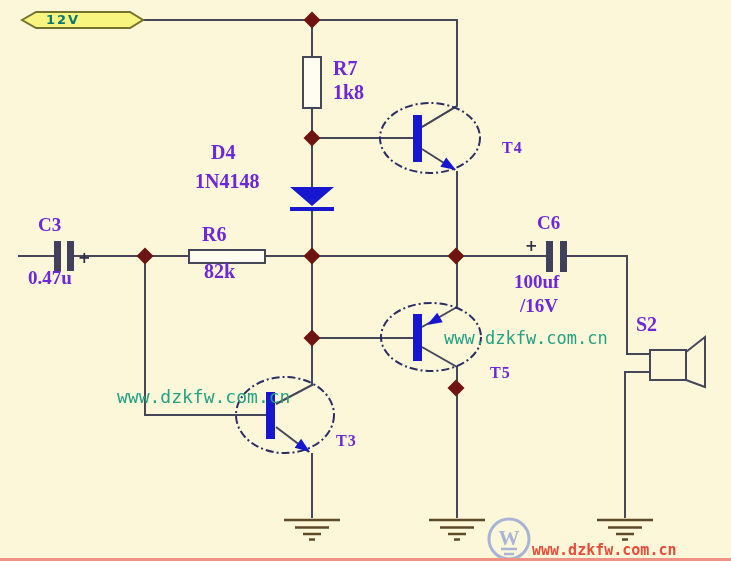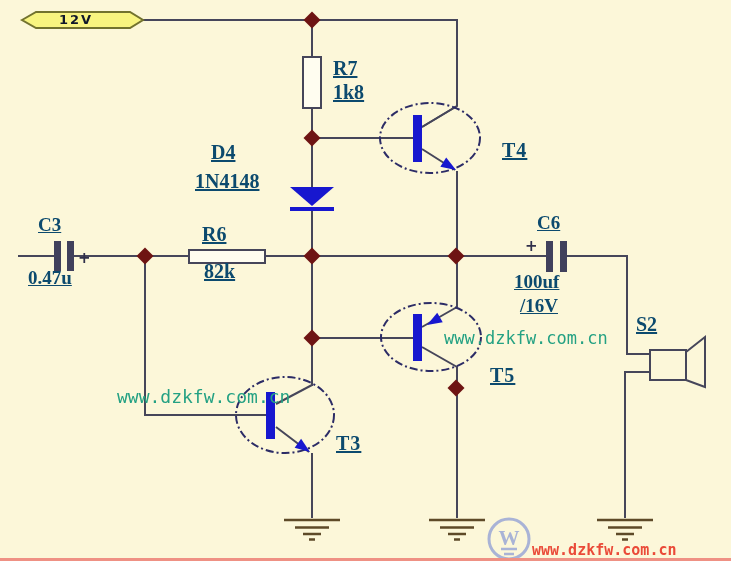--- a/index.html
+++ b/index.html
@@ -3,29 +3,29 @@
 <meta charset="utf-8">
 <style>
   html,body{margin:0;padding:0;}
   .stage{
     position:relative;width:731px;height:561px;overflow:hidden;
     background:#fcf7d9;
     font-family:"Liberation Serif", serif;
   }
   .stage svg{position:absolute;left:0;top:0;}
   .lbl{
-    position:absolute;color:#0c4a6e;font-weight:bold;font-size:20px;
-    line-height:1;white-space:nowrap;text-decoration:underline;
+    position:absolute;color:#6d28d9;font-weight:bold;font-size:20px;
+    line-height:1;white-space:nowrap;
   }
   .lbl.small{font-size:19px;}
-  .lbl.trans{font-size:20px;letter-spacing:1px;}
+  .lbl.trans{font-size:16px;letter-spacing:1px;}
   .plus{position:absolute;color:#2f2f4a;font-weight:bold;font-size:15px;line-height:1;font-family:"DejaVu Sans",sans-serif;}
   .flag-text{
-    position:absolute;left:59px;top:13px;font-size:13px;font-weight:bold;
-    color:#0f172a;letter-spacing:2px;font-family:"DejaVu Sans",sans-serif;line-height:1;
+    position:absolute;left:46px;top:13px;font-size:13px;font-weight:bold;
+    color:#0f766e;letter-spacing:2px;font-family:"DejaVu Sans",sans-serif;line-height:1;
   }
   .wm{
     position:absolute;font-family:"DejaVu Sans Mono",monospace;
     color:#24a183;line-height:1;white-space:nowrap;
   }
   .wm.right{left:444px;top:330px;font-size:17px;}
   .wm.left{left:117px;top:388px;font-size:18px;}
   .logo-name{
     position:absolute;left:527px;top:513px;font-size:27px;font-weight:bold;
     color:#ea4a38;line-height:1;white-space:nowrap;

